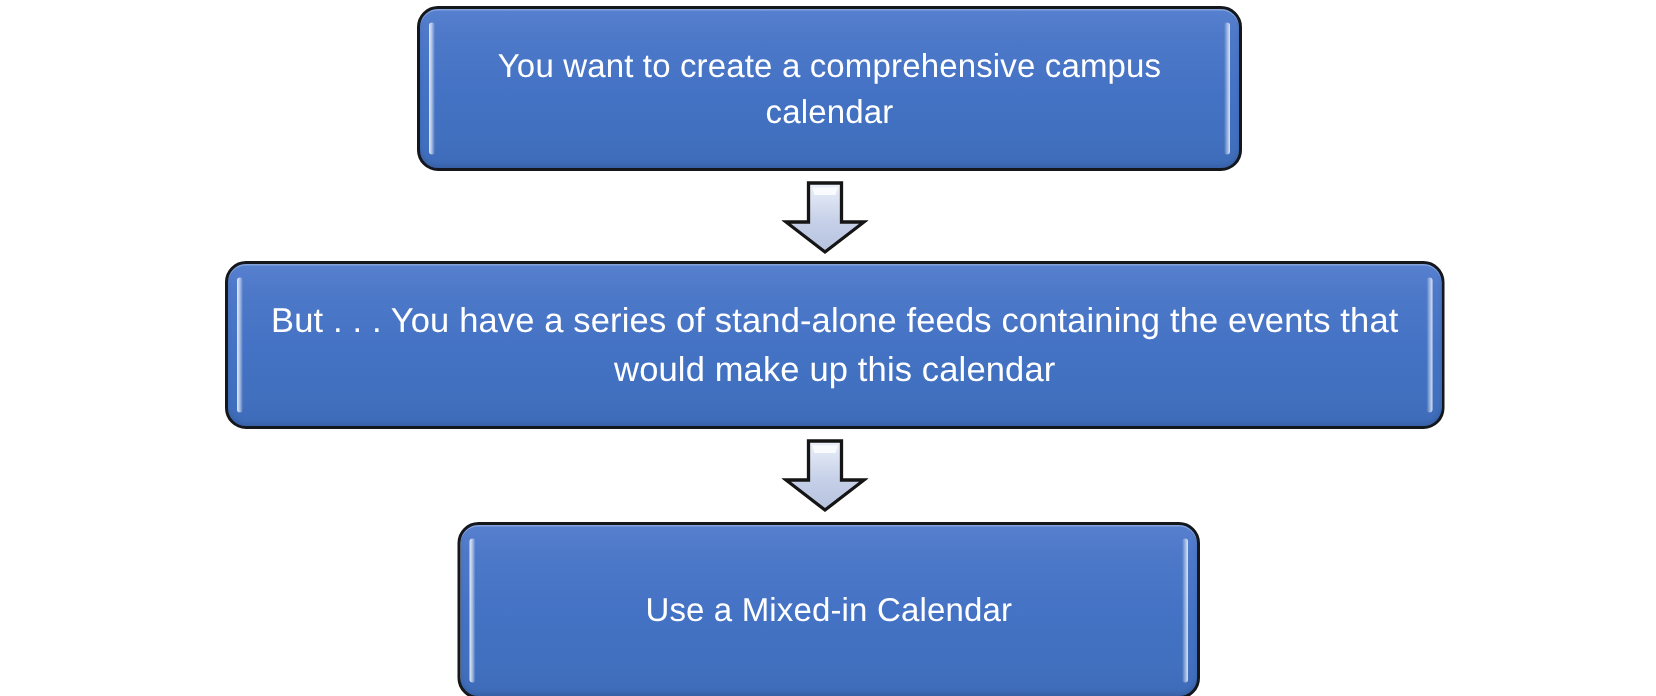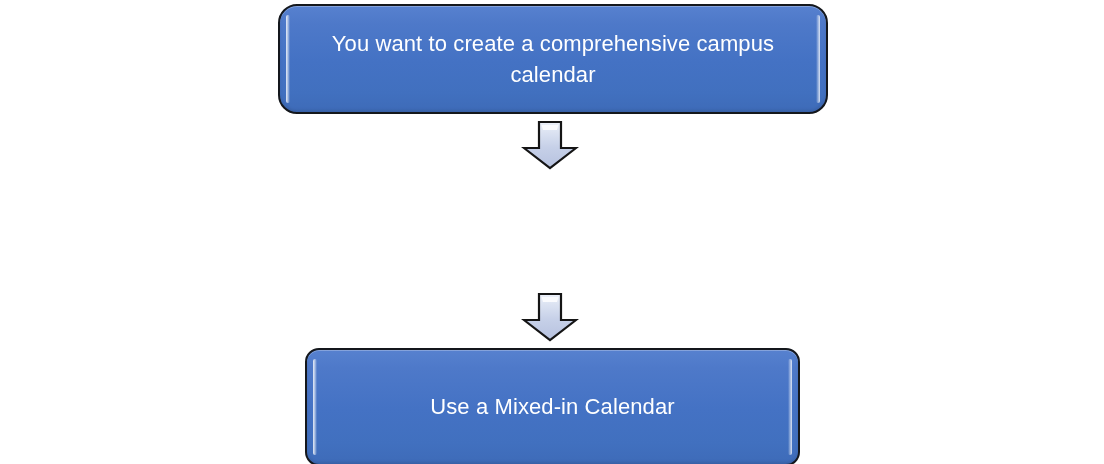--- a/index.html
+++ b/index.html
@@ -77,21 +77,21 @@
     color: #ffffff;
     font-size: 22px;
     line-height: 1.42;
     text-align: center;
     padding: 0 16px;
     letter-spacing: 0.1px;
     white-space: pre-line;
   }
 
   
-  #node-1 { left: 278px; top: 4px;   width: 550px; height: 110px; border-radius: 19px; }
+  #node-1 { left: 278px; top: 4px;   width: 550px; height: 110px; }
   #node-2 { left: 150px; top: 174px; width: 813px; height: 112px; }
   #node-3 { left: 305px; top: 348px; width: 495px; height: 118px; }
 
   #node-2 .node-label { font-size: 23px; }
 
   
   .arrow {
     position: absolute;
     width: 58px;
     height: 50px;
@@ -116,20 +116,23 @@
           <stop offset="22%" stop-color="#DCE3F2"></stop>
           <stop offset="55%" stop-color="#C6D0E8"></stop>
           <stop offset="100%" stop-color="#B7C2DF"></stop>
         </linearGradient>
       </defs>
       <polygon points="18,2 40,2 40,28 55,28 29,48 3,28 18,28" fill="url(#arrowGrad1)" stroke="#151515" stroke-width="2.2" stroke-linejoin="miter"></polygon>
       <polygon points="20.5,5 37.5,5 36,10 22,10" fill="#FBFCFE" opacity="0.95"></polygon>
     </svg>
   </div>
 
+  <div class="node" id="node-2">
+    <div class="node-label">But . . . You have a series of stand-alone feeds containing the events that would make up this calendar</div>
+  </div>
 
   <div class="arrow" id="arrow-2">
     <svg width="58" height="50" viewBox="0 0 58 50">
       <defs>
         <linearGradient id="arrowGrad2" x1="0" y1="0" x2="0" y2="1">
           <stop offset="0%" stop-color="#EDF1F9"></stop>
           <stop offset="22%" stop-color="#DCE3F2"></stop>
           <stop offset="55%" stop-color="#C6D0E8"></stop>
           <stop offset="100%" stop-color="#B7C2DF"></stop>
         </linearGradient>

